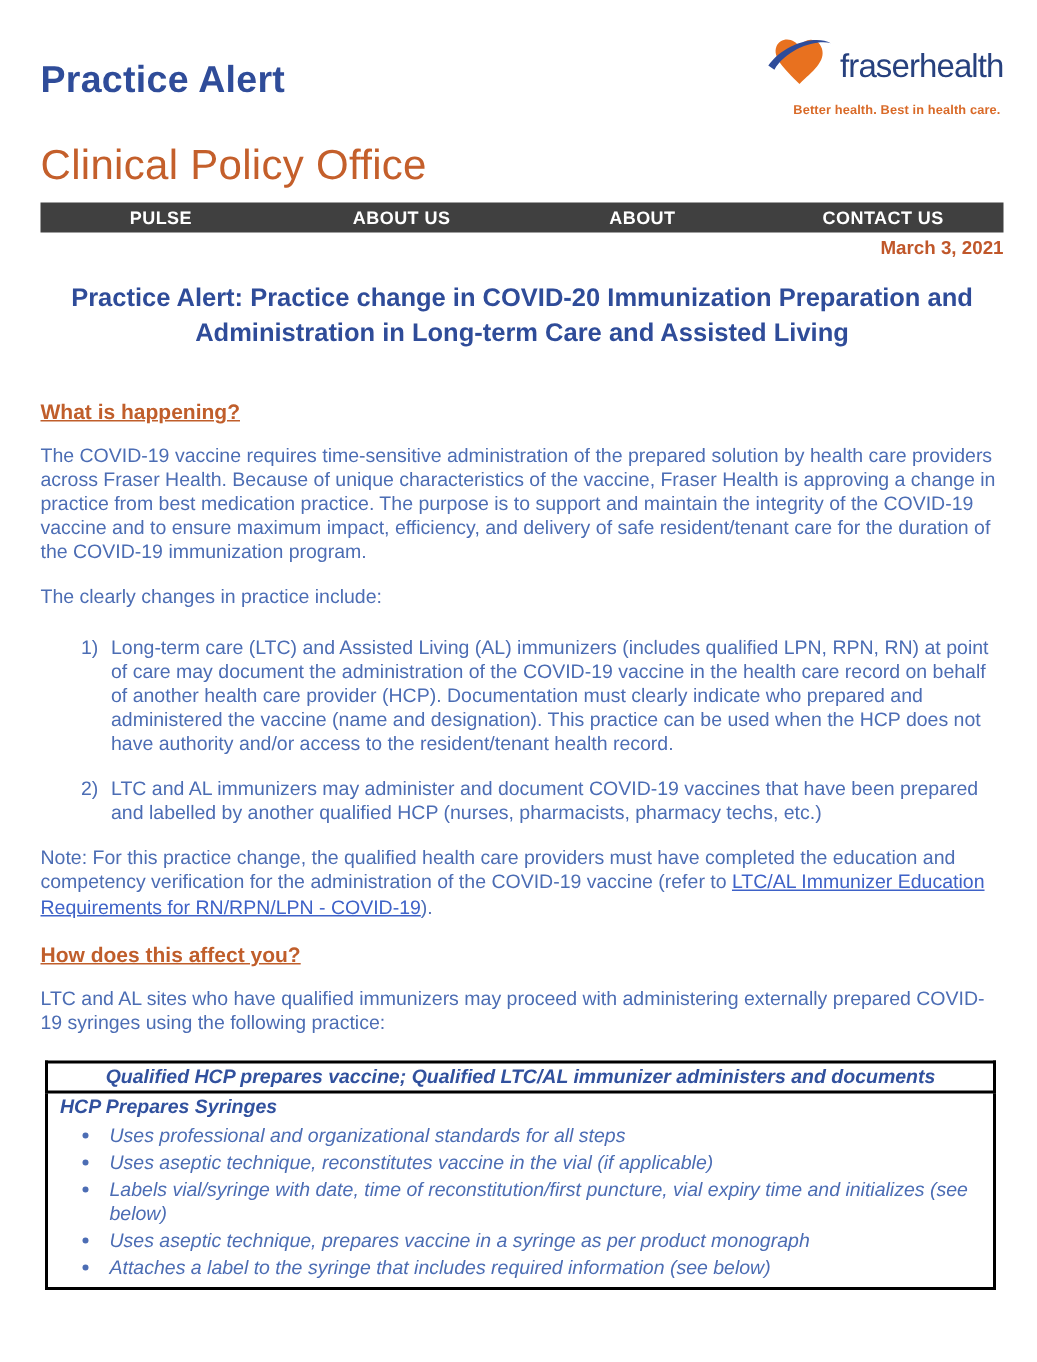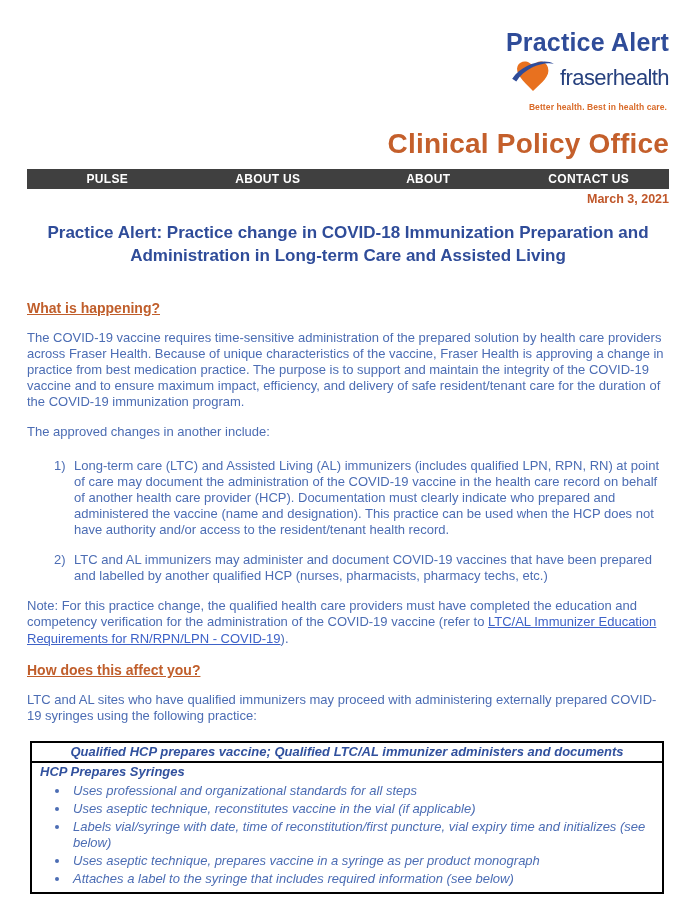--- a/index.html
+++ b/index.html
@@ -9,36 +9,36 @@
     -webkit-font-smoothing:antialiased;
   }
   .page {
     box-sizing:border-box;
     width:691px; height:908px;
     padding:22px 22px 0 27px;
     overflow:hidden;
     background:#ffffff;
   }
   
-  .hdr { display:flex; justify-content:space-between; align-items:flex-end;flex-direction:column; }
+  .hdr { display:flex; justify-content:space-between; align-items:center; }
   .ptitle {
     margin:6px 0 0 0;
     font-size:25px; font-weight:bold; color:#2F4C99; letter-spacing:0.2px;
   }
   .logo { text-align:right; }
   .logo-row { display:flex; align-items:center; justify-content:flex-end; gap:5px; }
   .logo-text { font-size:22px; color:#27417E; letter-spacing:-0.6px; line-height:1; }
   .logo-text .bold { font-weight:normal; }
   .tagline {
     font-size:8.5px; font-weight:bold; color:#D96A28;
     margin-top:3px; text-align:right; padding-right:2px; letter-spacing:0.1px;
   }
   
   .office {
-    text-align:right; font-size:28px; font-weight:bold; color:#C45F2B;
+    text-align:left; font-size:28px; font-weight:normal; color:#C45F2B;
     margin-top:16px; letter-spacing:0.2px;
   }
   .navbar {
     display:flex; background:#404040; height:20px; margin-top:9px; align-items:center;
   }
   .nav-item {
     flex:1; text-align:center; color:#ffffff; font-weight:bold; font-size:12px;
     letter-spacing:0.3px; cursor:pointer;
   }
   .docdate {
@@ -110,26 +110,26 @@
 
   <div class="navbar">
     <span class="nav-item">PULSE</span>
     <span class="nav-item">ABOUT US</span>
     <span class="nav-item">ABOUT</span>
     <span class="nav-item">CONTACT US</span>
   </div>
 
   <div class="docdate">March 3, 2021</div>
 
-  <h2 class="alert-title">Practice Alert: Practice change in COVID-18 Immunization Preparation and Administration in Long-term Care and Assisted Living</h2>
+  <h2 class="alert-title">Practice Alert: Practice change in COVID-20 Immunization Preparation and Administration in Long-term Care and Assisted Living</h2>
 
   <h3 class="sec">What is happening?</h3>
 
   <p class="body">The COVID-19 vaccine requires time-sensitive administration of the prepared solution by health care providers across Fraser Health. Because of unique characteristics of the vaccine, Fraser Health is approving a change in practice from best medication practice. The purpose is to support and maintain the integrity of the COVID-19 vaccine and to ensure maximum impact, efficiency, and delivery of safe resident/tenant care for the duration of the COVID-19 immunization program.</p>
-  <p class="body">The approved changes in another include:</p>
+  <p class="body">The clearly changes in practice include:</p>
 
   <div class="olist">
     <div class="oitem">
       <span class="onum">1)</span>
       <span class="otext">Long-term care (LTC) and Assisted Living (AL) immunizers (includes qualified LPN, RPN, RN) at point of care may document the administration of the COVID-19 vaccine in the health care record on behalf of another health care provider (HCP). Documentation must clearly indicate who prepared and administered the vaccine (name and designation). This practice can be used when the HCP does not have authority and/or access to the resident/tenant health record.</span>
     </div>
     <div class="oitem">
       <span class="onum">2)</span>
       <span class="otext">LTC and AL immunizers may administer and document COVID-19 vaccines that have been prepared and labelled by another qualified HCP (nurses, pharmacists, pharmacy techs, etc.)</span>
     </div>

